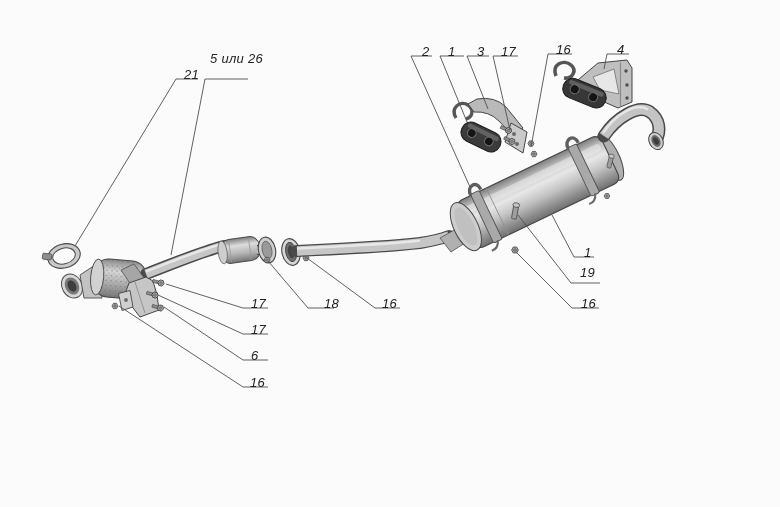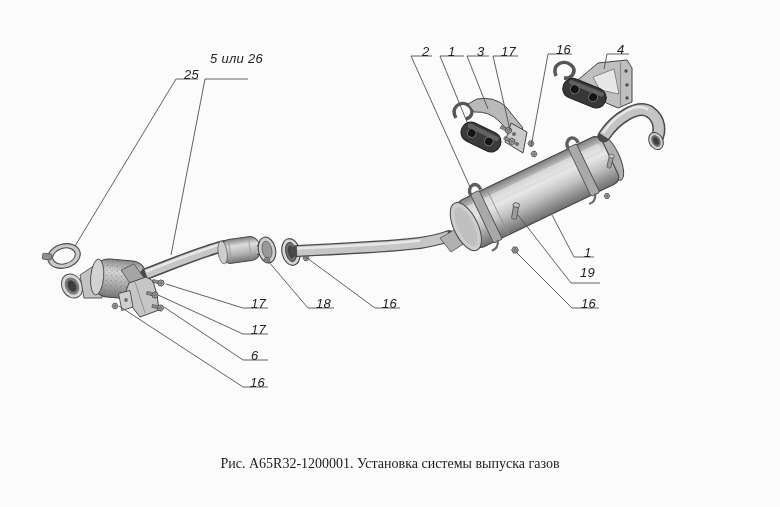--- a/index.html
+++ b/index.html
@@ -210,33 +210,32 @@
     <path d="M516,252 L572,308 H599"></path>
     <path d="M268,261 L308,308 H334"></path>
     <path d="M307,258 L375,308 H400"></path>
     <path d="M166,284 L243,308 H268"></path>
     <path d="M158,295 L243,334 H268"></path>
     <path d="M164,307 L243,360 H268"></path>
     <path d="M119,306 L243,387 H268"></path>
   </g>
 </svg>
 
-<span class="callout" style="left:184px;top:67px">25</span>
+<span class="callout" style="left:184px;top:67px">21</span>
 <span class="callout" style="left:210px;top:51px">5 или 26</span>
 <span class="callout" style="left:422px;top:44px">2</span>
 <span class="callout" style="left:448px;top:44px">1</span>
 <span class="callout" style="left:477px;top:44px">3</span>
 <span class="callout" style="left:501px;top:44px">17</span>
 <span class="callout" style="left:556px;top:42px">16</span>
 <span class="callout" style="left:617px;top:42px">4</span>
 <span class="callout" style="left:584px;top:245px">1</span>
 <span class="callout" style="left:580px;top:265px">19</span>
 <span class="callout" style="left:581px;top:296px">16</span>
-<span class="callout" style="left:316px;top:296px">18</span>
+<span class="callout" style="left:324px;top:296px">18</span>
 <span class="callout" style="left:382px;top:296px">16</span>
 <span class="callout" style="left:251px;top:296px">17</span>
 <span class="callout" style="left:251px;top:322px">17</span>
 <span class="callout" style="left:251px;top:348px">6</span>
 <span class="callout" style="left:250px;top:375px">16</span>
 
-<div class="caption">Рис. А65R32-1200001. Установка системы выпуска газов</div>
 
 </div>
 
 </body></html>

